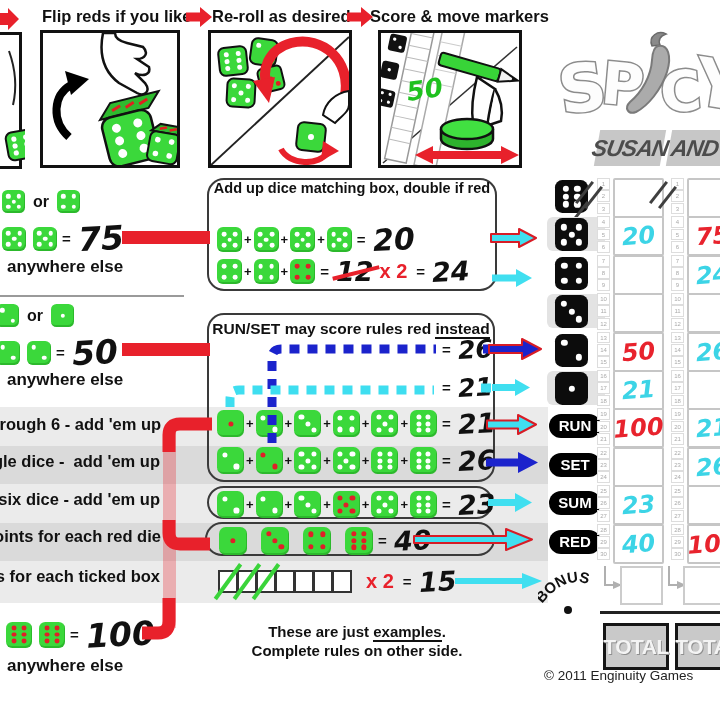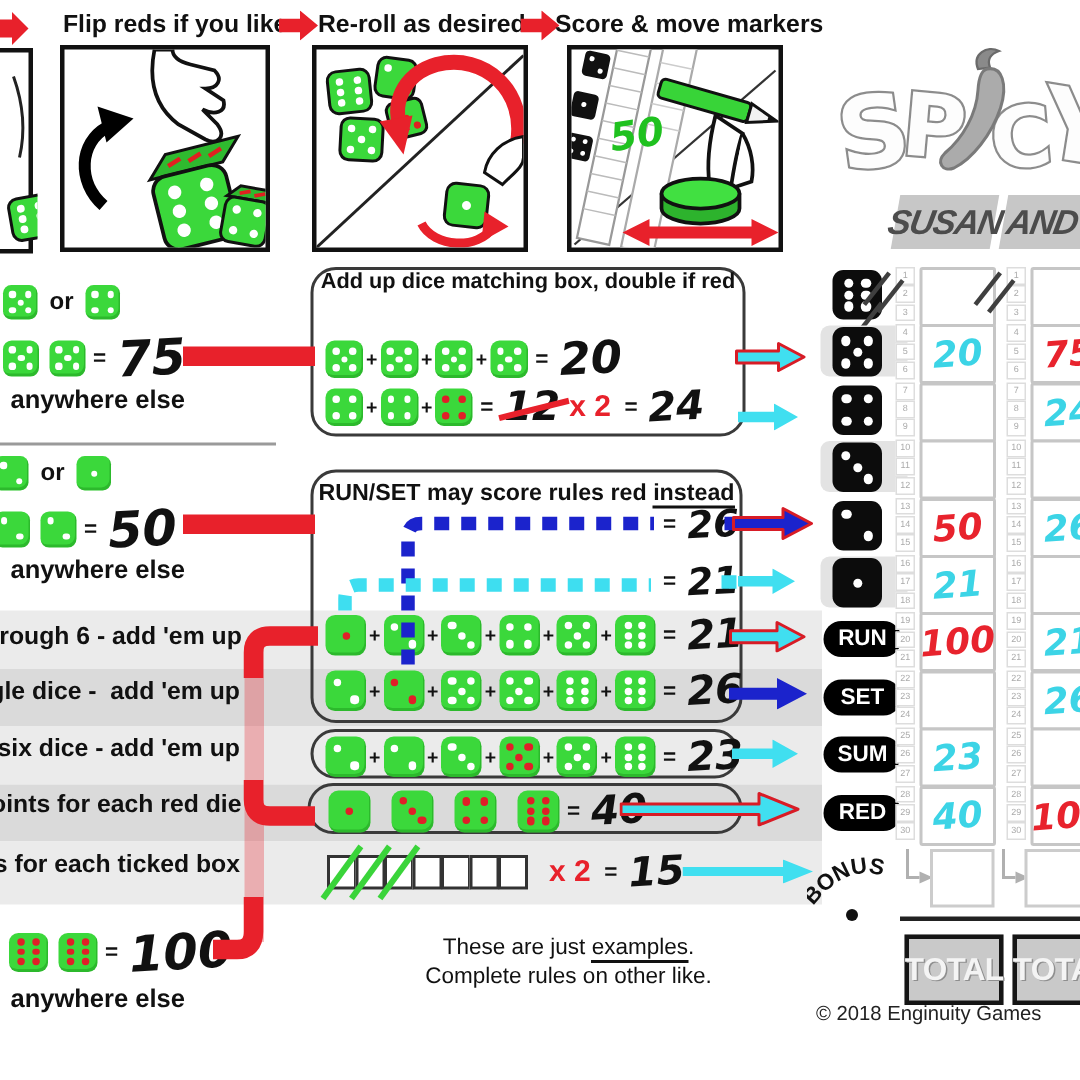--- a/index.html
+++ b/index.html
@@ -585,23 +585,23 @@
       <div class="bonus-tick" style="left: 8px;"></div>
       <div class="bonus-tick" style="left: 27px;"></div>
       <div class="bonus-tick" style="left: 46px;"></div>
     </div>
   <div class="eq" style="left:362px;top:566px;">
       <span class="t-mult">x 2</span>
       <span class="t-eq">=</span>
       <span class="t-result">15</span>
     </div>
 
-  <div class="abs" style="left:254px;top:622px;width: 250px;text-align:center;font-weight:normal;font-size:15px;line-height:19px;">
+  <div class="abs" style="left:232px;top:622px;width: 250px;text-align:center;font-weight:bold;font-size:15px;line-height:19px;">
     <div><span>These are just </span><span class="underline">examples</span><span>.</span></div>
-    <div>Complete rules on other like.</div>
+    <div>Complete rules on other side.</div>
   </div>
 
   <svg class="abs" style="left:200px;top:310px;z-index:-0;" width="330" height="180">
     <path d="M72,133 L72,48 Q72,39 81,39 L236,39" stroke="#1b23cc" stroke-width="9" fill="none" stroke-dasharray="10 8"></path>
     <path d="M30,97 L30,89 Q30,80 39,80 L234,80" stroke="#3edef0" stroke-width="9" fill="none" stroke-dasharray="10 8"></path>
   </svg>
 
   <div class="abs" style="left:163px;top:430px;width:13px;height:198px;background:rgba(232,33,43,0.30);"></div>
   <svg class="abs" style="left:0;top:0;pointer-events:none;" width="720" height="720">
     <rect x="122" y="231" width="88" height="13" fill="#e8212b"></rect>
@@ -883,15 +883,15 @@
 
   <div class="abs" style="left:600px;top:611px;width:120px;height:2.5px;background:#222;"></div>
 
   <div class="total-box" style="left:603px;top:623px;">
       <span>TOTAL</span>
     </div>
   <div class="total-box" style="left:675px;top:623px;">
       <span>TOTAL</span>
     </div>
 
-  <div class="abs" style="left:544px;top:668px;font-size:13.5px;color:#222;">© 2018 Enginuity Games</div>
+  <div class="abs" style="left:544px;top:668px;font-size:13.5px;color:#222;">© 2011 Enginuity Games</div>
 
 </div>
 
 </body></html>

